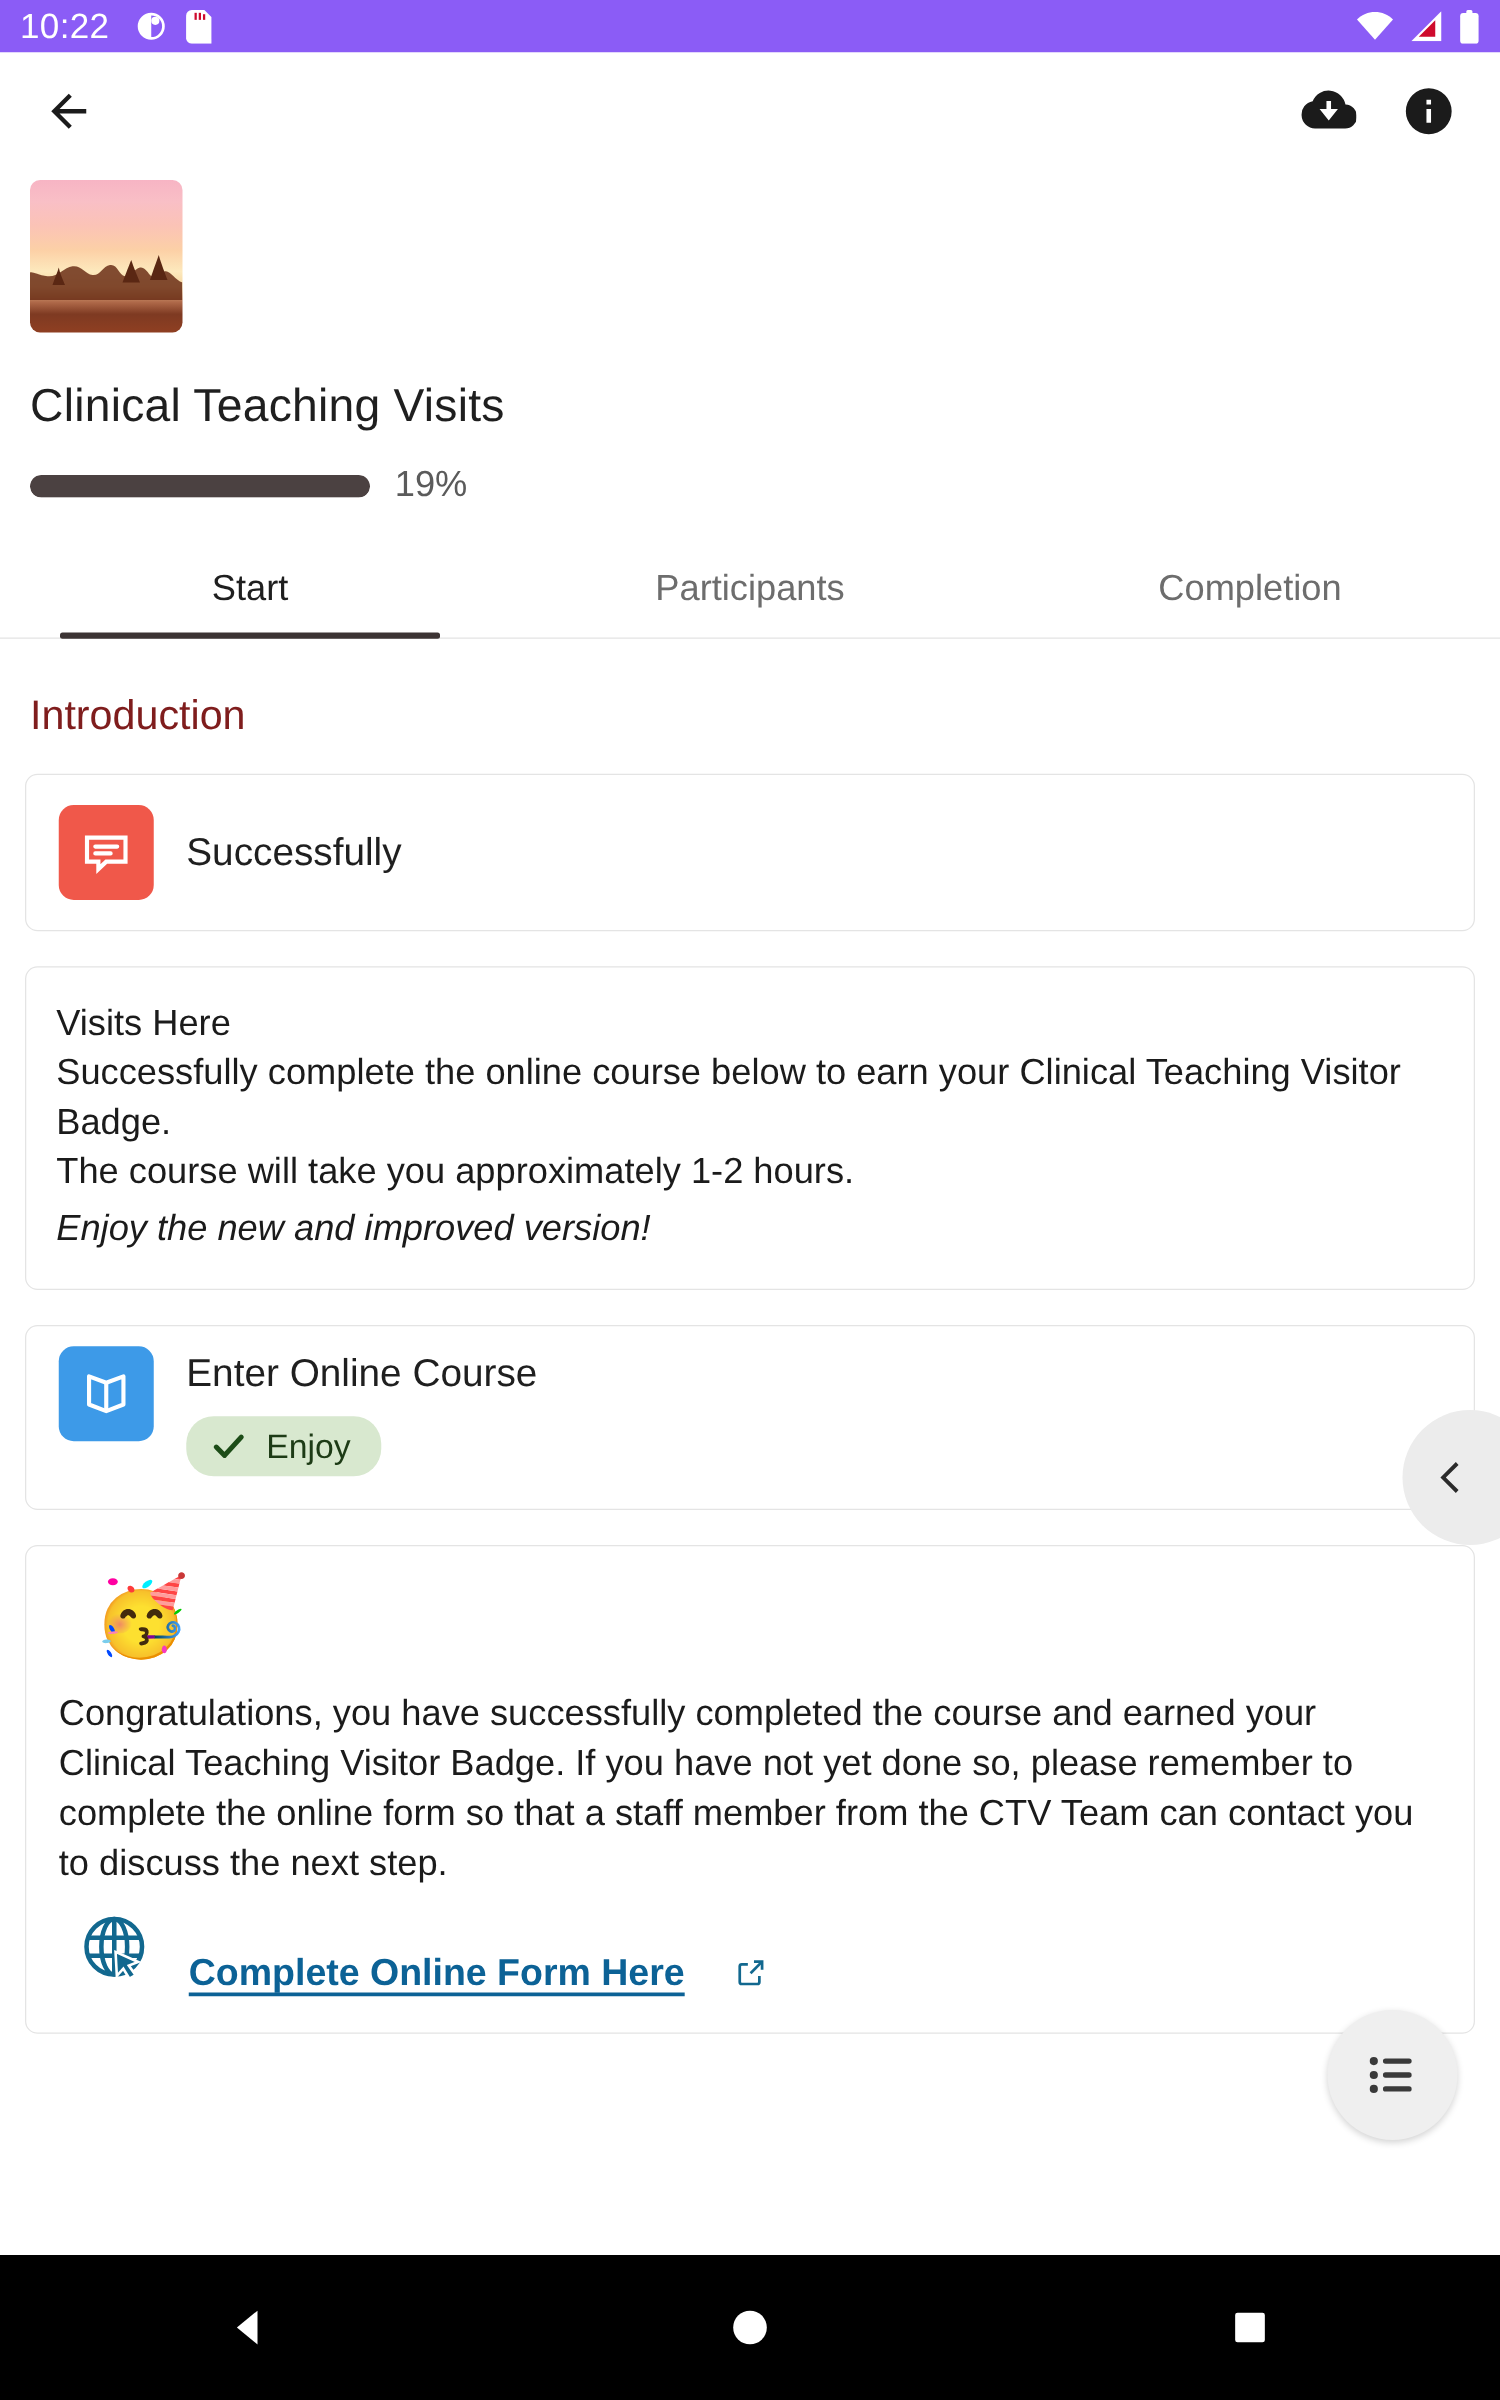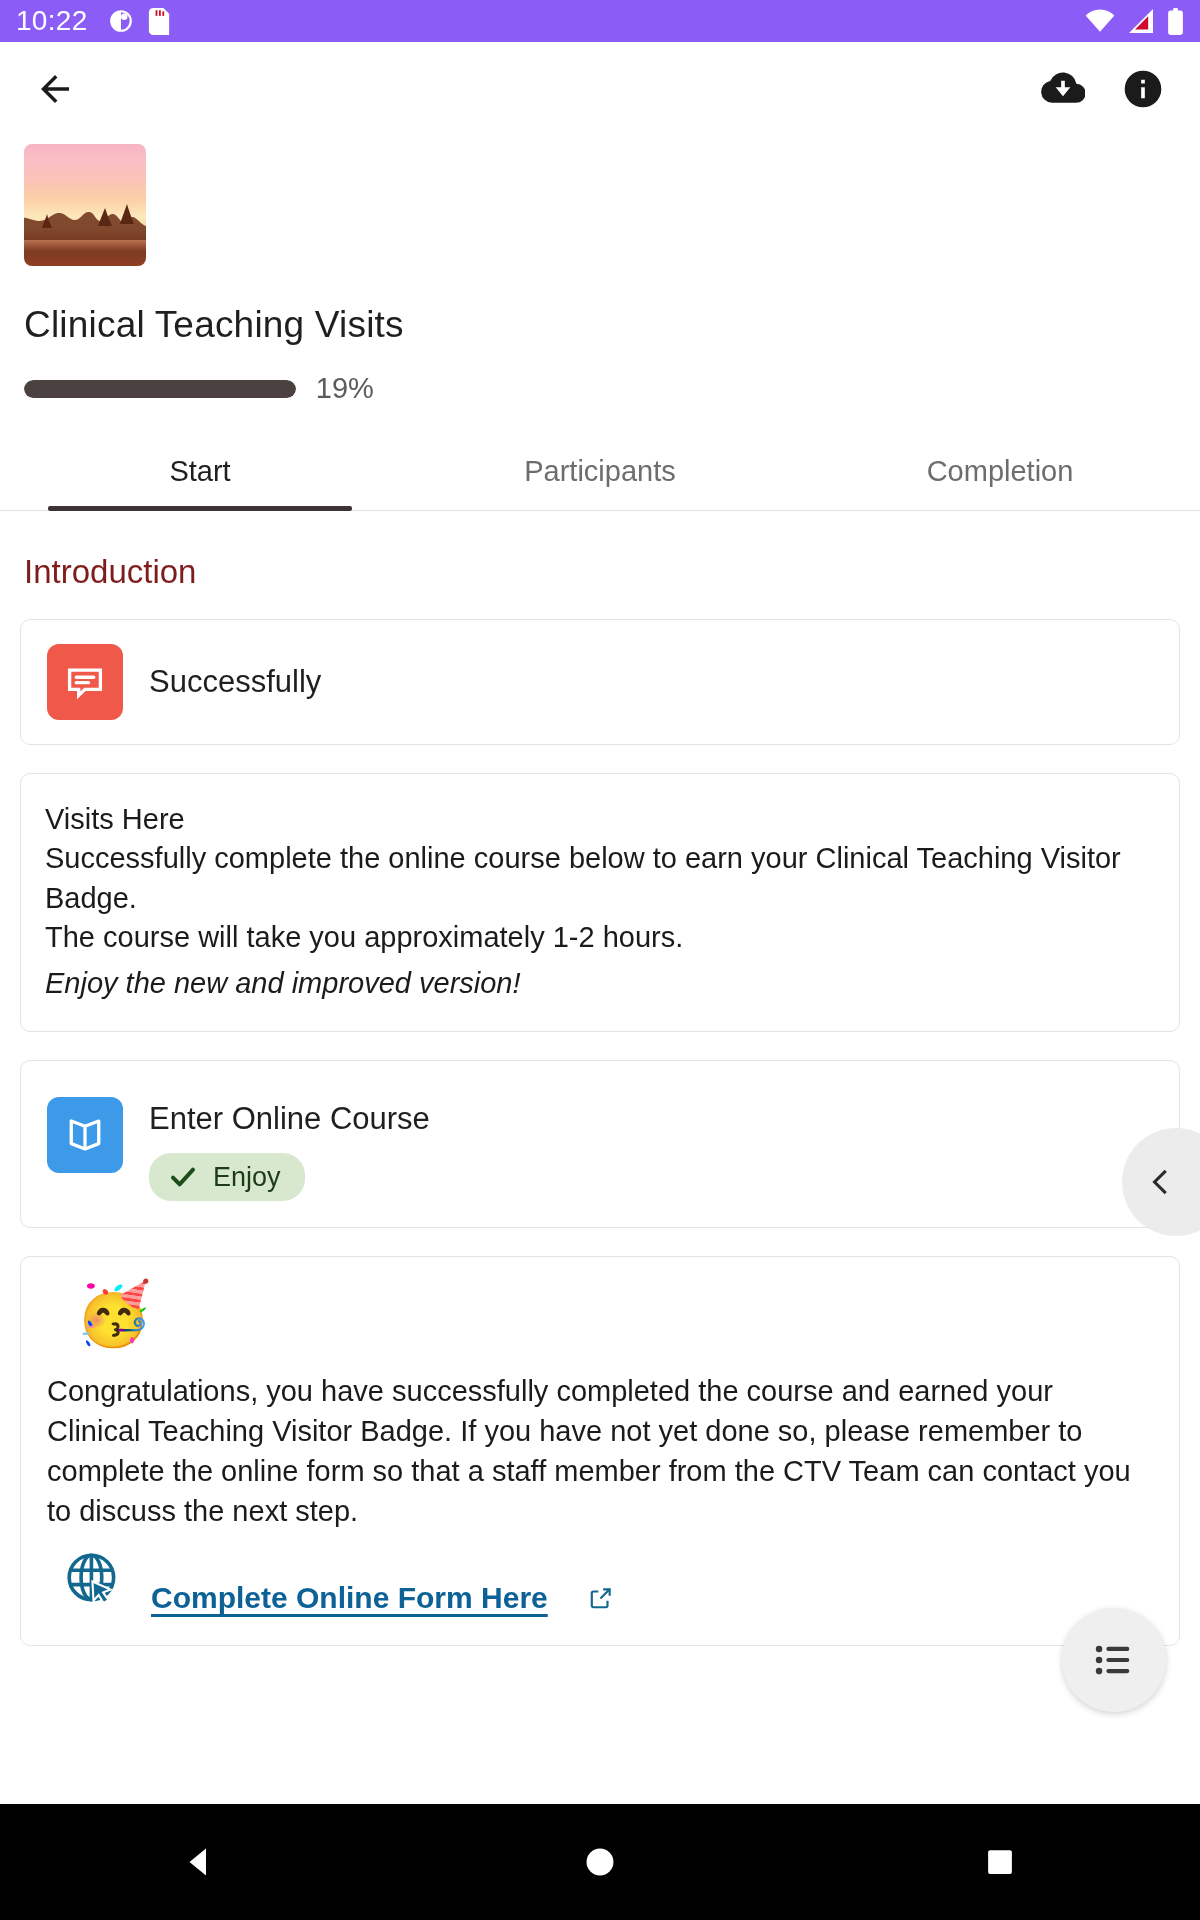--- a/index.html
+++ b/index.html
@@ -70,21 +70,21 @@
 
   .tile { width: 76px; height:76px; border-radius:12px; flex:none; display:flex; align-items:center; justify-content:center; }
   .tile.orange { background:#f0584a; }
   .tile.blue { background:#3d9ae8; }
   .card-label { font-size: 31px; color:#1f1f1f; }
 
   .textcard { padding: 26px 24px 28px 24px; }
   .textcard p { font-size: 29px; line-height: 1.36; color:#1b1b1b; }
   .textcard p.italic { font-style: italic; margin-top: 6px; }
 
-  .activity { display:flex; align-items:flex-start; padding: 36px 26px 26px 26px; gap:26px; }
+  .activity { display:flex; align-items:flex-start; padding: 16px 26px 26px 26px; gap:26px; }
   .activity-body { padding-top: 4px; }
   .activity-title { font-size: 31px; color:#1f1f1f; }
   .done-badge {
     display:inline-flex; align-items:center; gap:14px;
     background:#d8e8cf; border-radius:22px; padding: 8px 24px 8px 18px; margin-top: 16px;
   }
   .done-badge .txt { font-size: 27px; color:#1d3b16; }
 
   .congrats { padding: 26px 26px 30px 26px; }
   .emoji { font-size: 62px; line-height:1; padding-left: 28px; }

